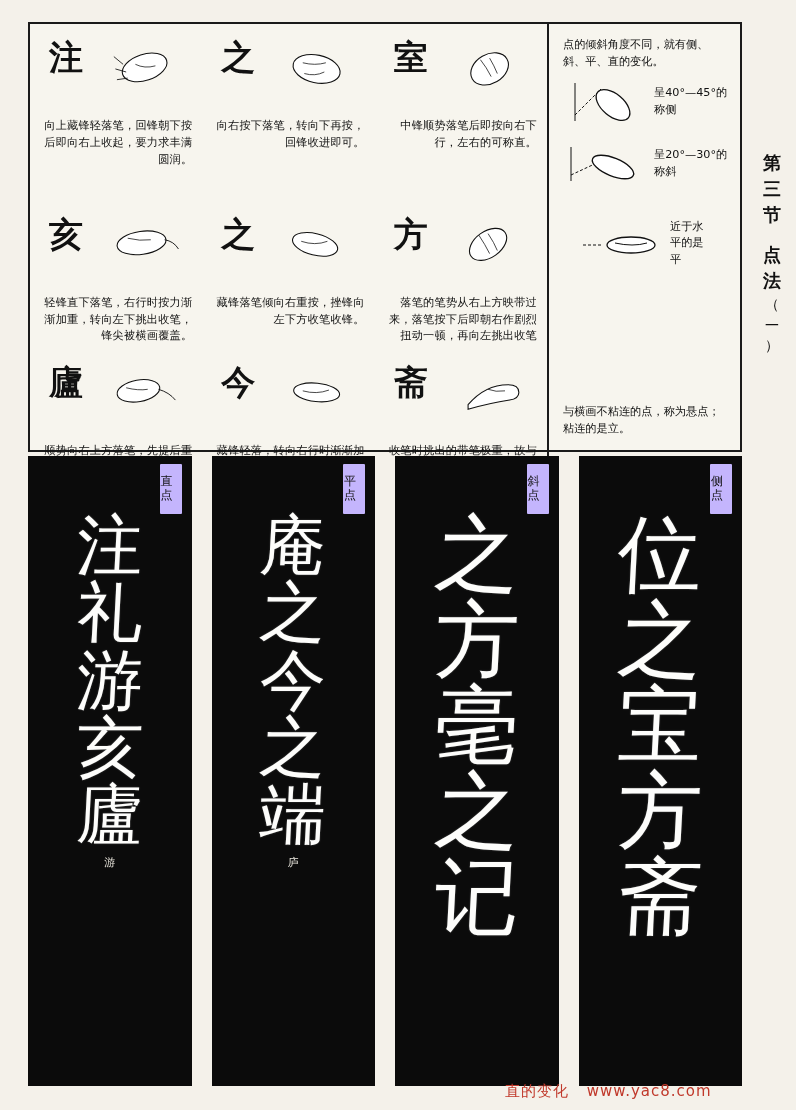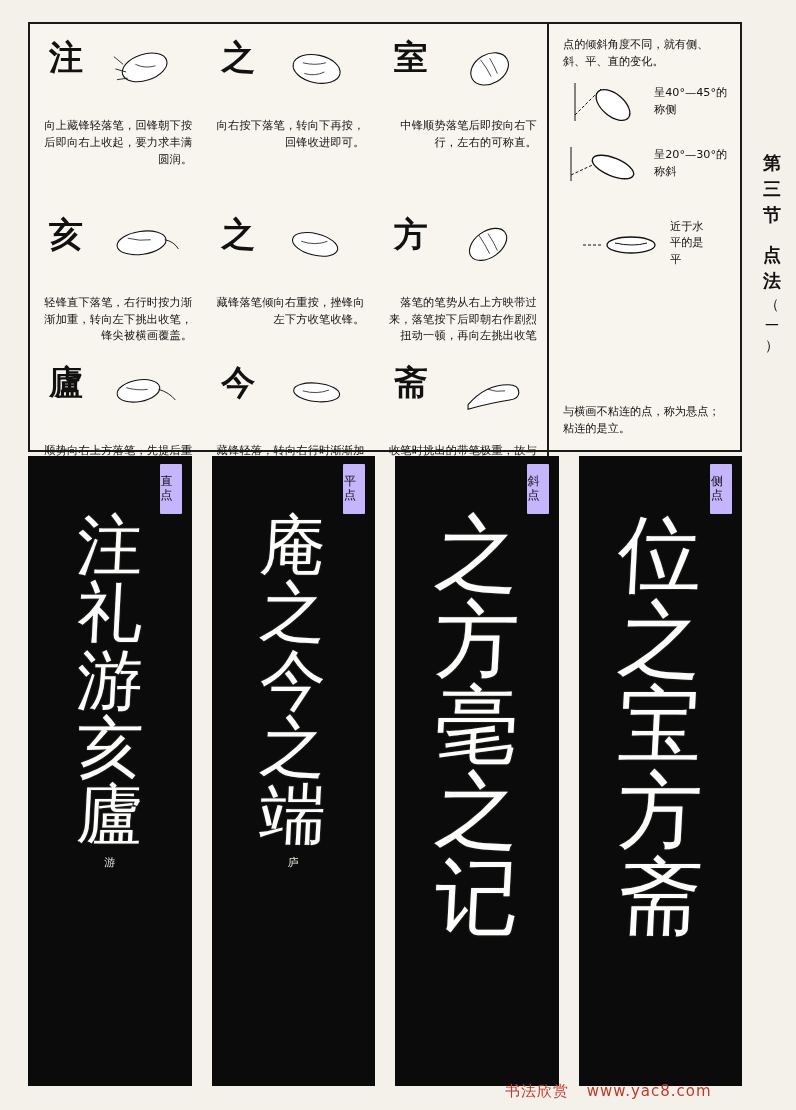--- a/index.html
+++ b/index.html
@@ -350,17 +350,17 @@
       <div class="big sm">游</div>
       <div class="big sm">亥</div>
       <div class="big sm">廬</div>
       <div class="side-note">游</div>
       <div class="col-label">直点</div>
     </div>
 
   </div>
 
   <div class="watermark">
-    <span>书法欣赏</span>
+    <span>直的变化</span>
     <span class="wm-url" style="margin-left:12px;">www.yac8.com</span>
   </div>
 
 </div>
 
 </body></html>

